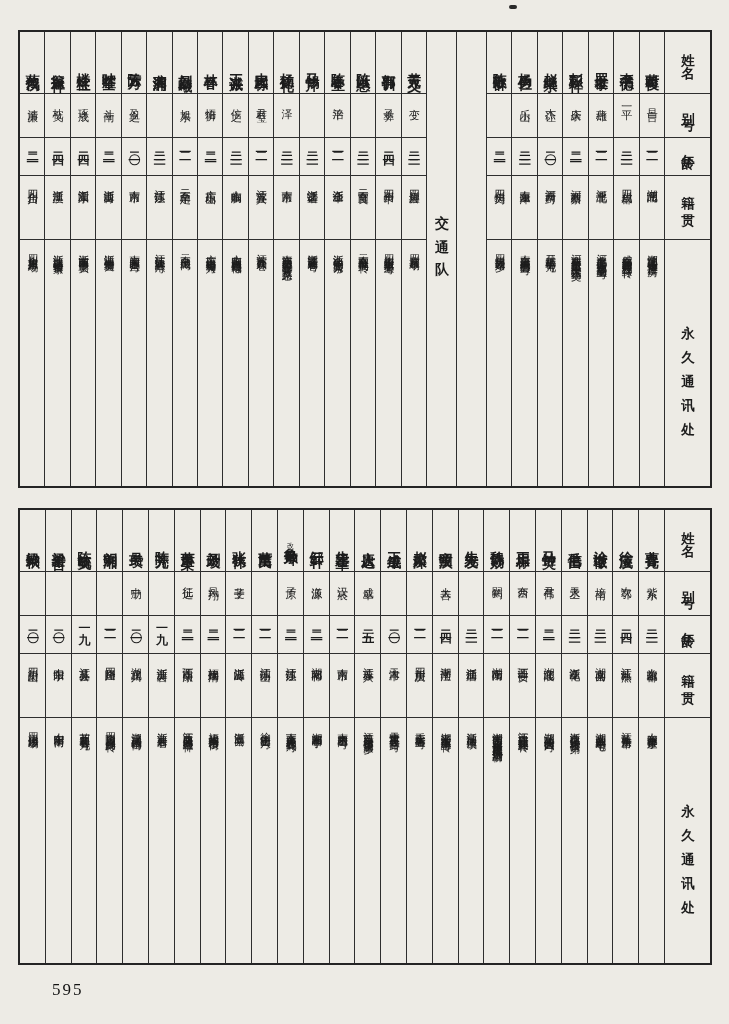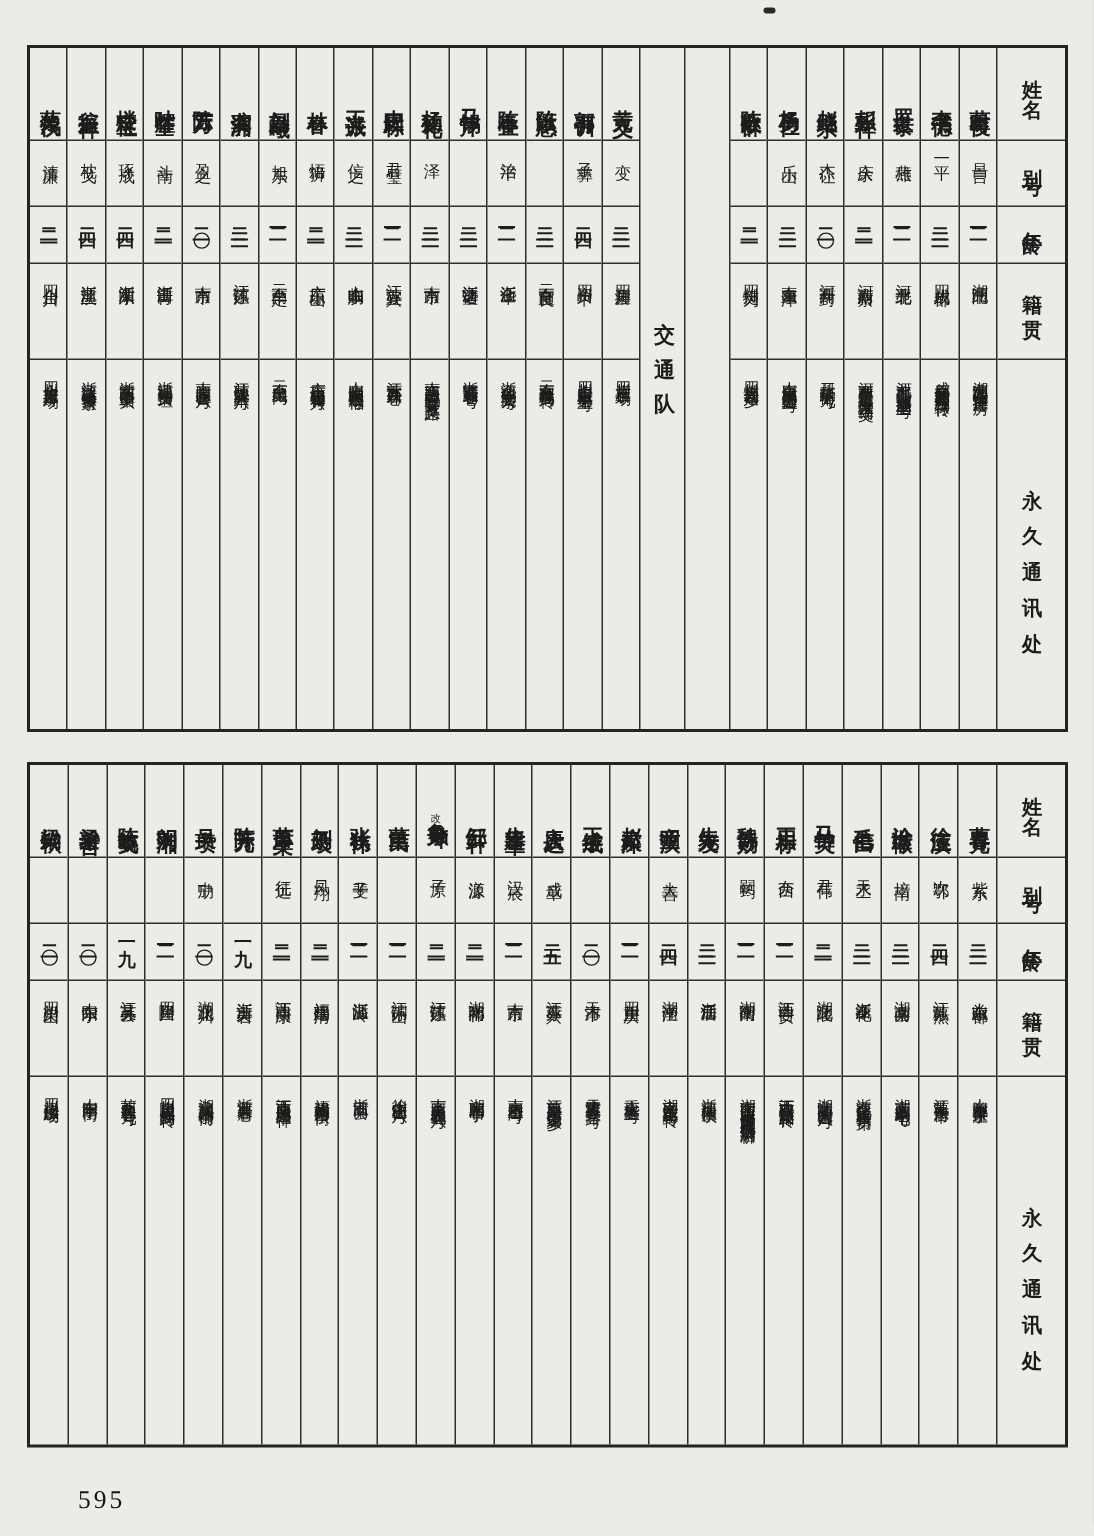--- a/index.html
+++ b/index.html
@@ -37,21 +37,21 @@
   .hcell{align-items:flex-start;}
   .hlabel{font-size:13.5px;font-weight:700;}
   .hcell.row0 .hlabel{letter-spacing:13px;padding-top:10px;}
   .hcell.row1 .hlabel{letter-spacing:7px;padding-top:7px;}
   .hcell.row2 .hlabel{letter-spacing:2px;padding-top:5px;}
   .hcell.row3 .hlabel{letter-spacing:18px;padding-top:9px;}
   .hcell.row4{align-items:center;}
   .hcell.row4 .hlabel{letter-spacing:24px;padding-top:24px;}
   .unit-col{display:flex;justify-content:center;align-items:center;}
   .unit-label{font-size:14px;font-weight:700;letter-spacing:24px;padding-bottom:40px;}
-  .page-number{position:absolute;left:52px;top:980px;font-size:17px;letter-spacing:2px;color:#141414;margin-top:10px;}
+  .page-number{position:absolute;left:52px;top:980px;font-size:17px;letter-spacing:2px;color:#141414;}
 </style>
 </head>
 <body>
 
 <div class="page">
   <div class="speck"></div>
   <div class="vtable t1">
       <div class="col header-col">
         <div class="cell hcell row0">
           <span class="vtext hlabel">姓名</span>

